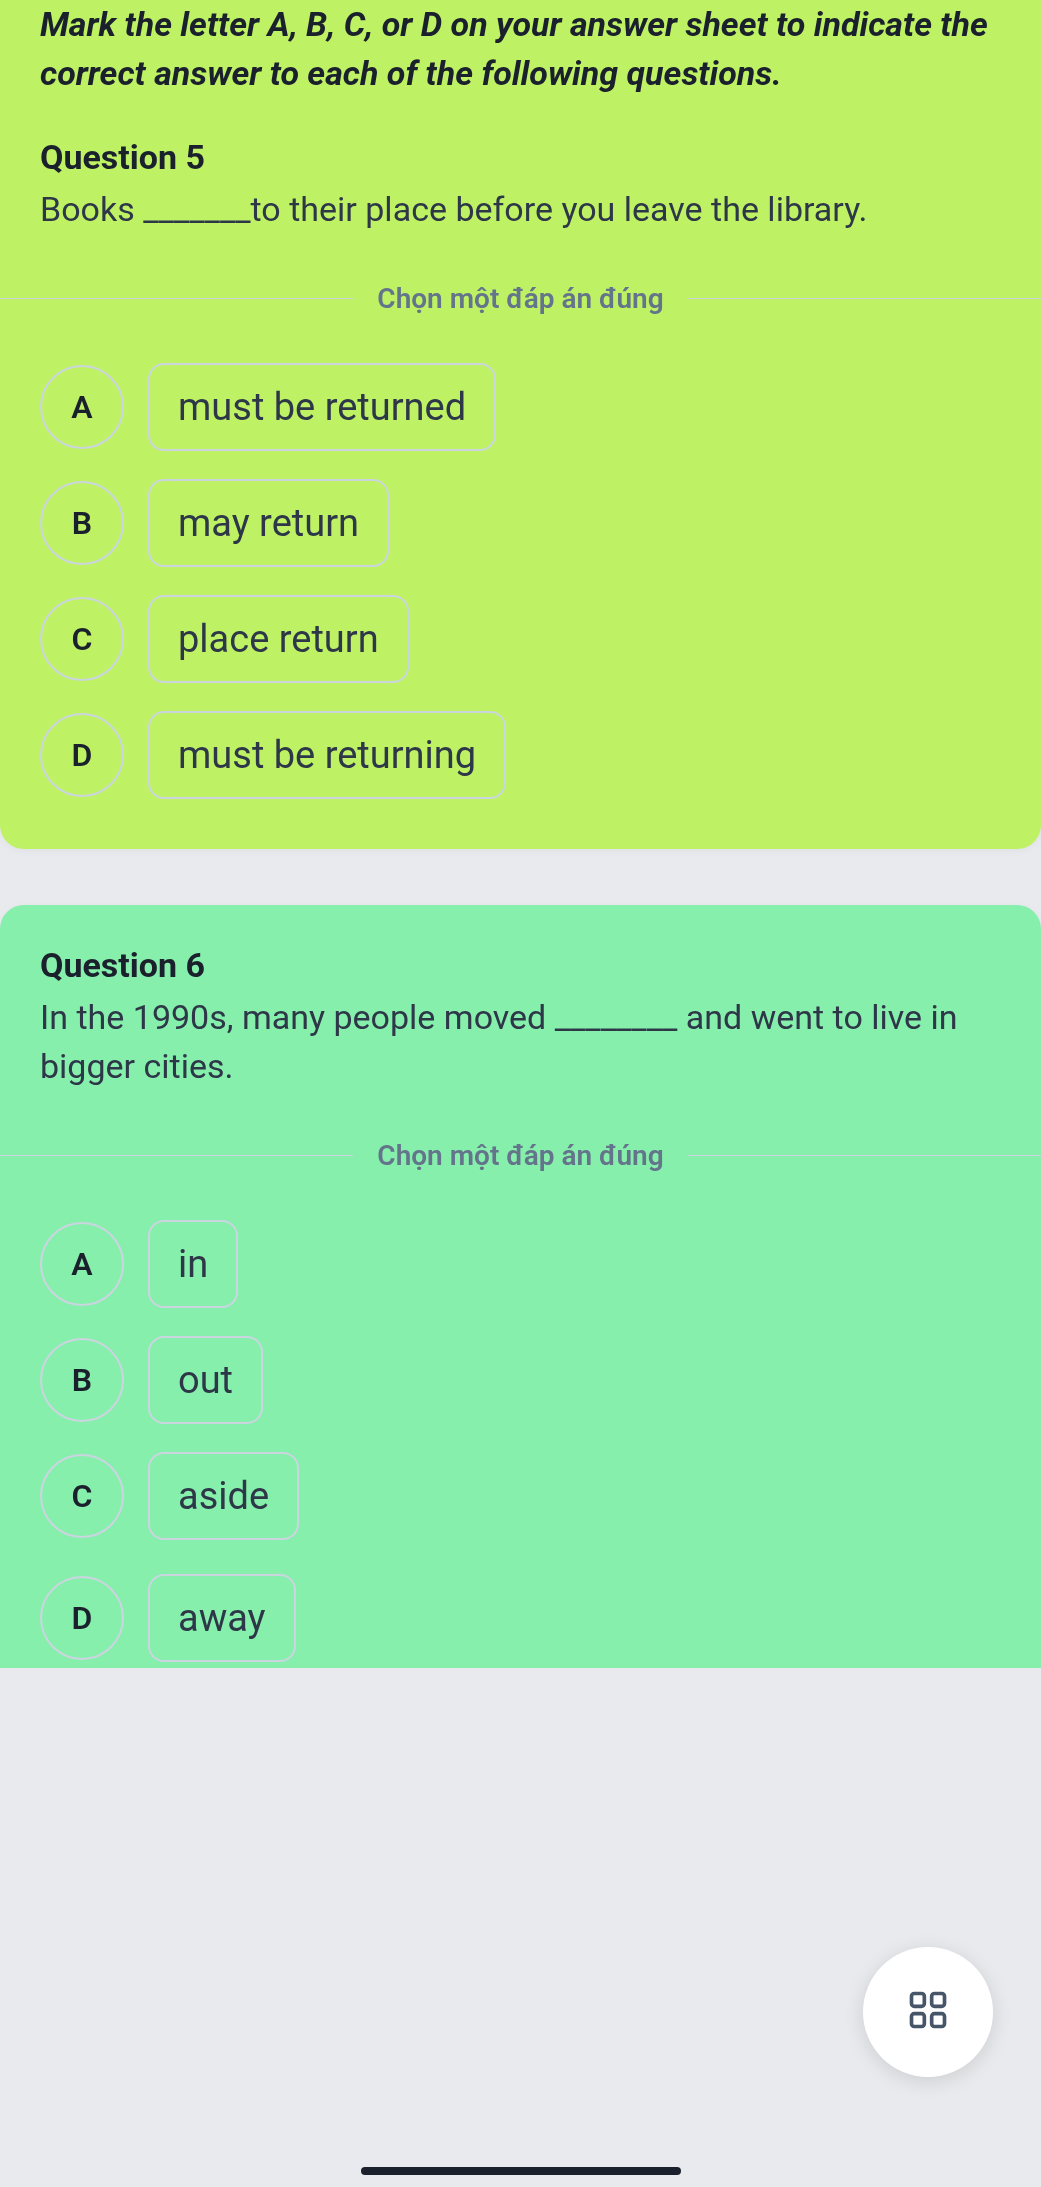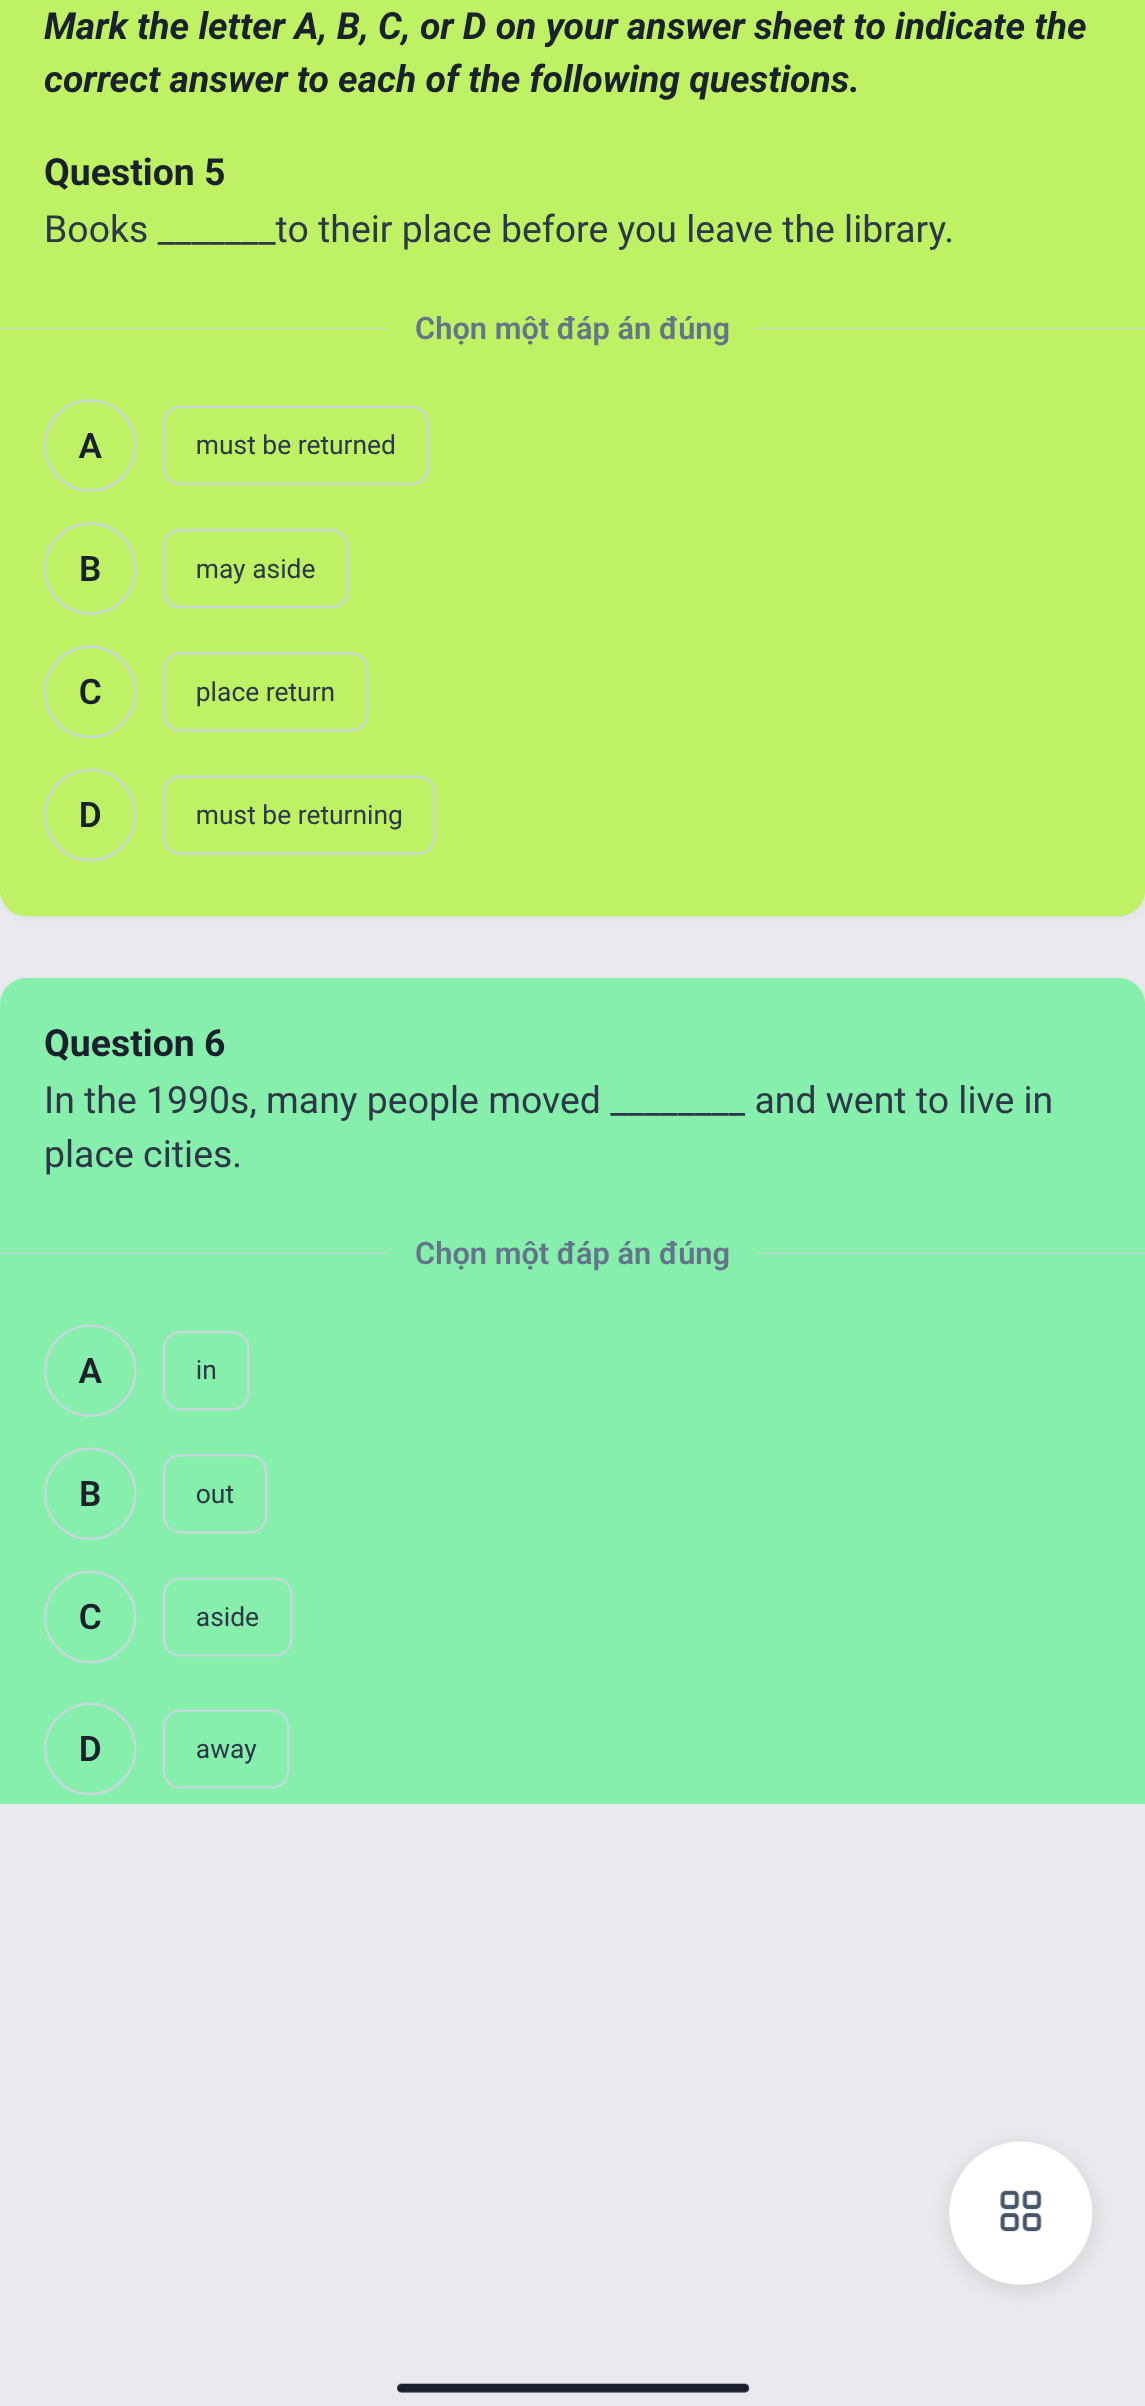--- a/index.html
+++ b/index.html
@@ -80,21 +80,21 @@
     justify-content: center;
     font-size: 32px;
     font-weight: 600;
     color: #1a202c;
     flex-shrink: 0;
   }
   .option-text {
     border: 2px solid #cbd5e0;
     border-radius: 16px;
     padding: 20px 28px;
-    font-size: 24px;
+    font-size: 38px;
     color: #2d3748;
   }
   .fab {
     position: fixed;
     right: 48px;
     bottom: 110px;
     width: 130px;
     height: 130px;
     border-radius: 50%;
     background: #ffffff;
@@ -135,36 +135,36 @@
     <div class="divider-line"></div>
   </div>
 
   <div class="options">
     <div class="option-row">
       <div class="option-letter">A</div>
       <div class="option-text">must be returned</div>
     </div>
     <div class="option-row">
       <div class="option-letter">B</div>
-      <div class="option-text">may aside</div>
+      <div class="option-text">may return</div>
     </div>
     <div class="option-row">
       <div class="option-letter">C</div>
       <div class="option-text">place return</div>
     </div>
     <div class="option-row">
       <div class="option-letter">D</div>
       <div class="option-text">must be returning</div>
     </div>
   </div>
 </div>
 
 <div class="card2">
   <p class="question-title">Question 6</p>
-  <p class="question-text">In the 1990s, many people moved ________ and went to live in place cities.</p>
+  <p class="question-text">In the 1990s, many people moved ________ and went to live in bigger cities.</p>
 
   <div class="divider-row">
     <div class="divider-line"></div>
     <div class="divider-text">Chọn một đáp án đúng</div>
     <div class="divider-line"></div>
   </div>
 
   <div class="options">
     <div class="option-row">
       <div class="option-letter">A</div>

